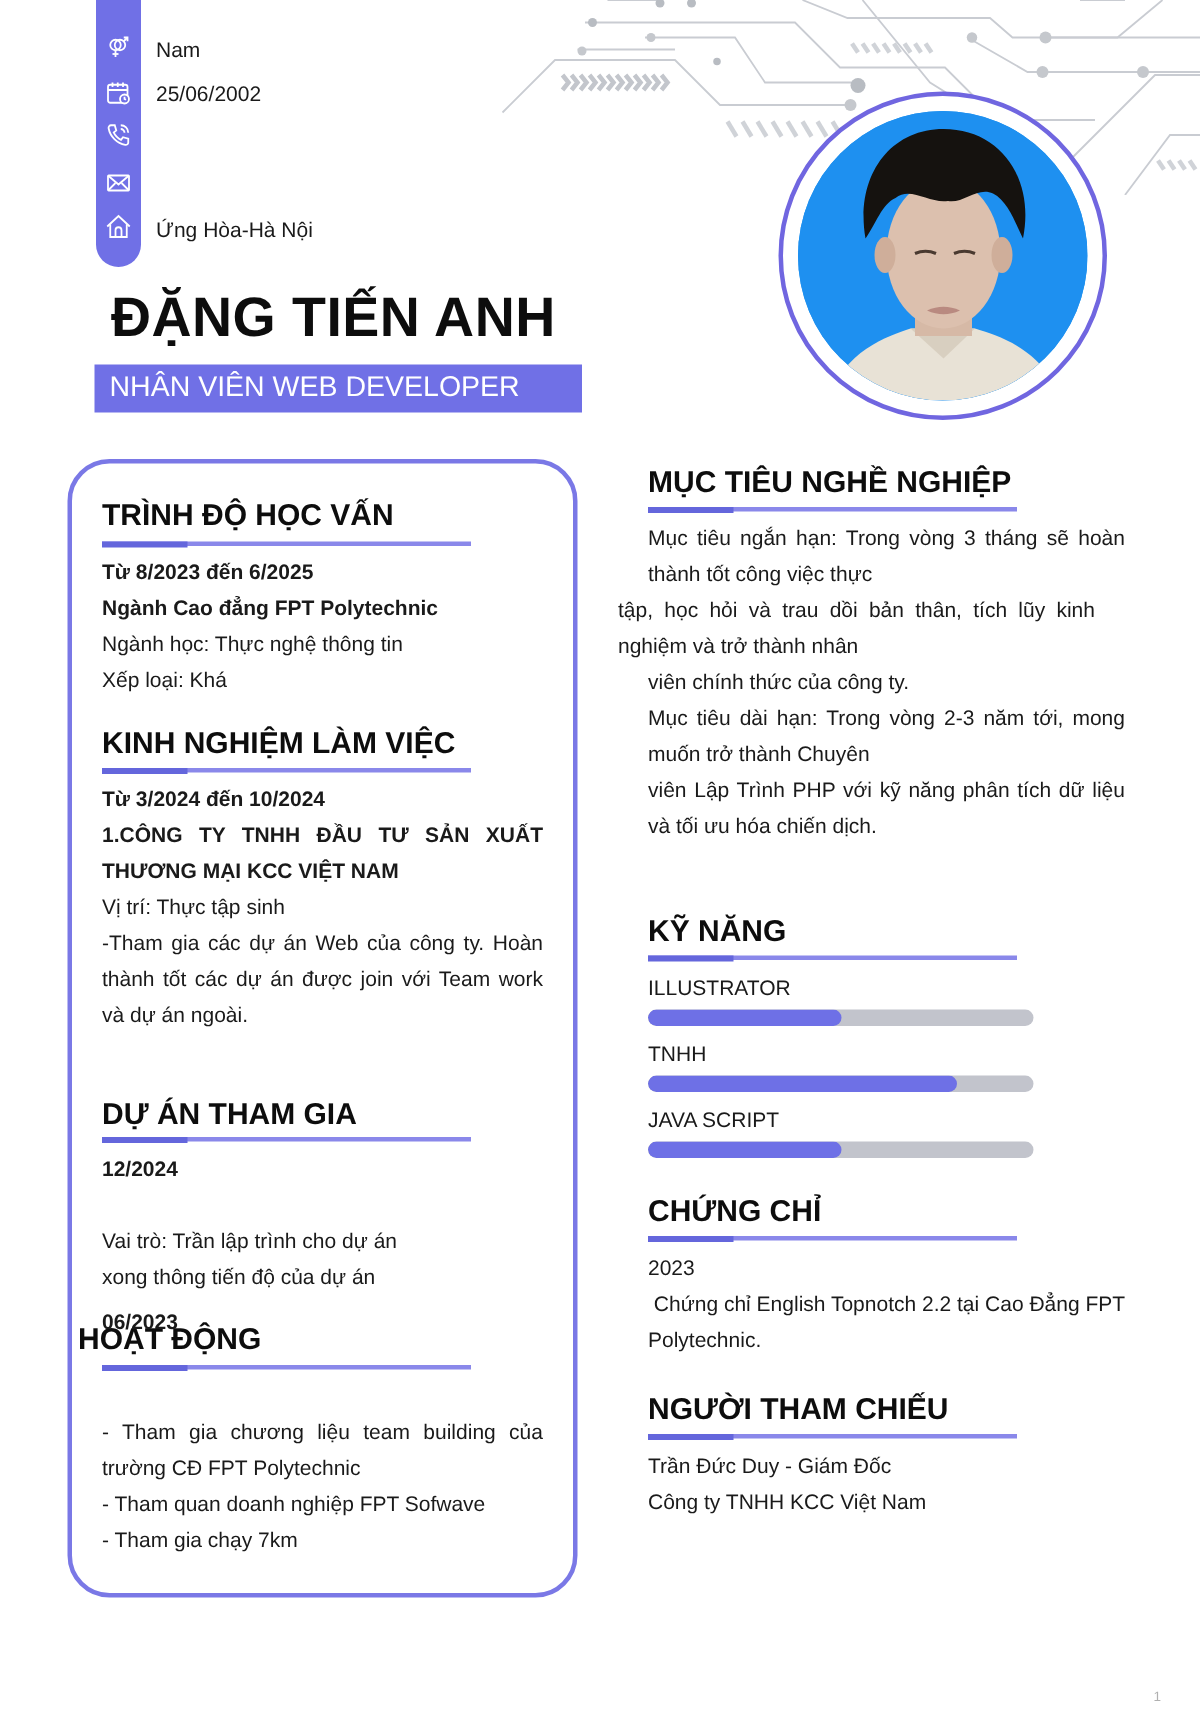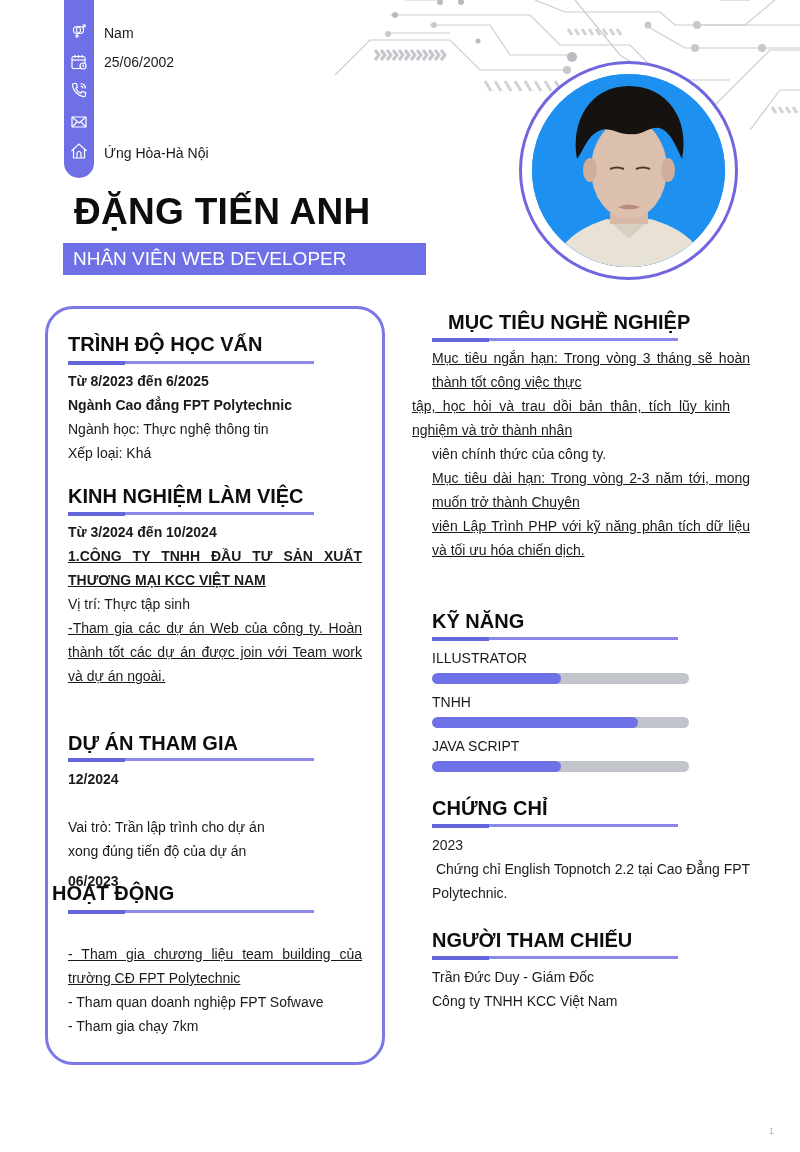--- a/index.html
+++ b/index.html
@@ -8,38 +8,38 @@
 
   .circuit-bg { position: absolute; left: 330px; top: 0; width: 470px; height: 130px; }
 
   .contact-strip { position: absolute; left: 64px; top: 0; width: 30px; height: 178px;
     background: #7070e6; border-radius: 0 0 15px 15px; }
   .contact-icon { position: absolute; left: 6px; width: 18px; height: 18px; }
   .contact-icon svg { width: 18px; height: 18px; }
   .contact-text { position: absolute; left: 104px; font-size: 14px; color: #1a1a1a; line-height: 18px; }
 
   .name { position: absolute; left: 74px; top: 190px; font-size: 37px; font-weight: 700; color: #0d0d0d; letter-spacing: 0.3px; line-height: 44px; }
-  .job-title { position: absolute; left: 63px; top: 243px; width: 363px; height: 32px; background: #7070e6;
+  .job-title { position: absolute; left: 63px; top: 243px; width: 325px; height: 32px; background: #7070e6;
     color: #ffffff; font-size: 19px; line-height: 32px; padding-left: 10px; }
 
   .avatar-ring { position: absolute; left: 519px; top: 61px; width: 219px; height: 219px; border-radius: 50%;
     border: 3px solid #7066e0; background: #ffffff; }
   .avatar { position: absolute; left: 532px; top: 74px; width: 193px; height: 193px; border-radius: 50%; overflow: hidden; background: #1e90f0; }
   .avatar svg { width: 100%; height: 100%; display: block; }
 
   .left-card { position: absolute; left: 45px; top: 306px; width: 340px; height: 759px;
     border: 3px solid #7a78e6; border-radius: 28px; background: #fff; }
 
   .section-title { position: absolute; font-size: 20px; font-weight: 700; color: #0d0d0d; line-height: 24px; white-space: nowrap; }
   .section-rule { position: absolute; height: 3px; width: 246px; background: #8a88ea; }
   .section-rule::before { content: ""; position: absolute; left: 0; top: -0.5px; width: 57px; height: 4px; background: #6466dc; }
 
   .text { position: absolute; font-size: 14px; line-height: 24px; color: #1a1a1a; }
   .bold { font-weight: 700; }
-  .justify { text-align: justify; text-align-last: left; text-decoration: underline; }
+  .justify { text-align: justify; text-align-last: left; }
 
   .skill-label { position: absolute; left: 432px; font-size: 14px; color: #1a1a1a; line-height: 18px; }
   .skill-track { position: absolute; left: 432px; width: 257px; height: 11px; background: #c2c4cc; border-radius: 6px; overflow: hidden; }
   .skill-fill { height: 100%; background: #6e70e6; border-radius: 6px; }
 
   .page-num { position: absolute; left: 769px; top: 1126px; font-size: 9px; color: #b0b0b0; }
 </style>
 </head>
 <body>
 
@@ -192,30 +192,30 @@
 <div class="section-rule" style="left:68px;top:512px"></div>
 <div class="text bold" style="left:68px;top:520px">Từ 3/2024 đến 10/2024</div>
 <div class="text bold justify" style="left:68px;top:544px;width:294px">1.CÔNG TY TNHH ĐẦU TƯ SẢN XUẤT THƯƠNG MẠI KCC VIỆT NAM</div>
 <div class="text" style="left:68px;top:592px">Vị trí: Thực tập sinh</div>
 <div class="text justify" style="left:68px;top:616px;width:294px">-Tham gia các dự án Web của công ty. Hoàn thành tốt các dự án được join với Team work và dự án ngoài.</div>
 
 <div class="section-title" style="left:68px;top:731px">DỰ ÁN THAM GIA</div>
 <div class="section-rule" style="left:68px;top:758px"></div>
 <div class="text bold" style="left:68px;top:767px">12/2024</div>
 <div class="text" style="left:68px;top:815px">Vai trò: Trần lập trình  cho dự án</div>
-<div class="text" style="left:68px;top:839px">xong đúng tiến độ của dự án</div>
+<div class="text" style="left:68px;top:839px">xong thông tiến độ của dự án</div>
 
 <div class="section-title" style="left:52px;top:881px">HOẠT ĐỘNG</div>
 <div class="section-rule" style="left:68px;top:910px"></div>
 <div class="text bold" style="left:68px;top:869px">06/2023</div>
 <div class="text justify" style="left:68px;top:942px;width:294px">- Tham gia chương liệu team building của trường CĐ FPT Polytechnic</div>
 <div class="text" style="left:68px;top:990px">- Tham quan doanh nghiệp FPT Sofwave</div>
 <div class="text" style="left:68px;top:1014px">- Tham gia chạy 7km</div>
 
-<div class="section-title" style="left:448px;top:310px">MỤC TIÊU NGHỀ NGHIỆP</div>
+<div class="section-title" style="left:432px;top:310px">MỤC TIÊU NGHỀ NGHIỆP</div>
 <div class="section-rule" style="left:432px;top:338px"></div>
 <div class="text justify" style="left:432px;top:346px;width:318px">Mục tiêu ngắn hạn: Trong vòng 3 tháng sẽ hoàn thành tốt công việc thực</div>
 <div class="text justify" style="left:412px;top:394px;width:318px">tập, học hỏi và trau dồi bản thân, tích lũy kinh nghiệm và trở thành nhân</div>
 <div class="text" style="left:432px;top:442px">viên chính thức của công ty.</div>
 <div class="text justify" style="left:432px;top:466px;width:318px">Mục tiêu dài hạn: Trong vòng 2-3 năm tới, mong muốn trở thành Chuyên</div>
 <div class="text justify" style="left:432px;top:514px;width:318px">viên Lập Trình PHP với kỹ năng phân tích dữ liệu và tối ưu hóa chiến dịch.</div>
 
 <div class="section-title" style="left:432px;top:609px">KỸ NĂNG</div>
 <div class="section-rule" style="left:432px;top:637px"></div>
 

